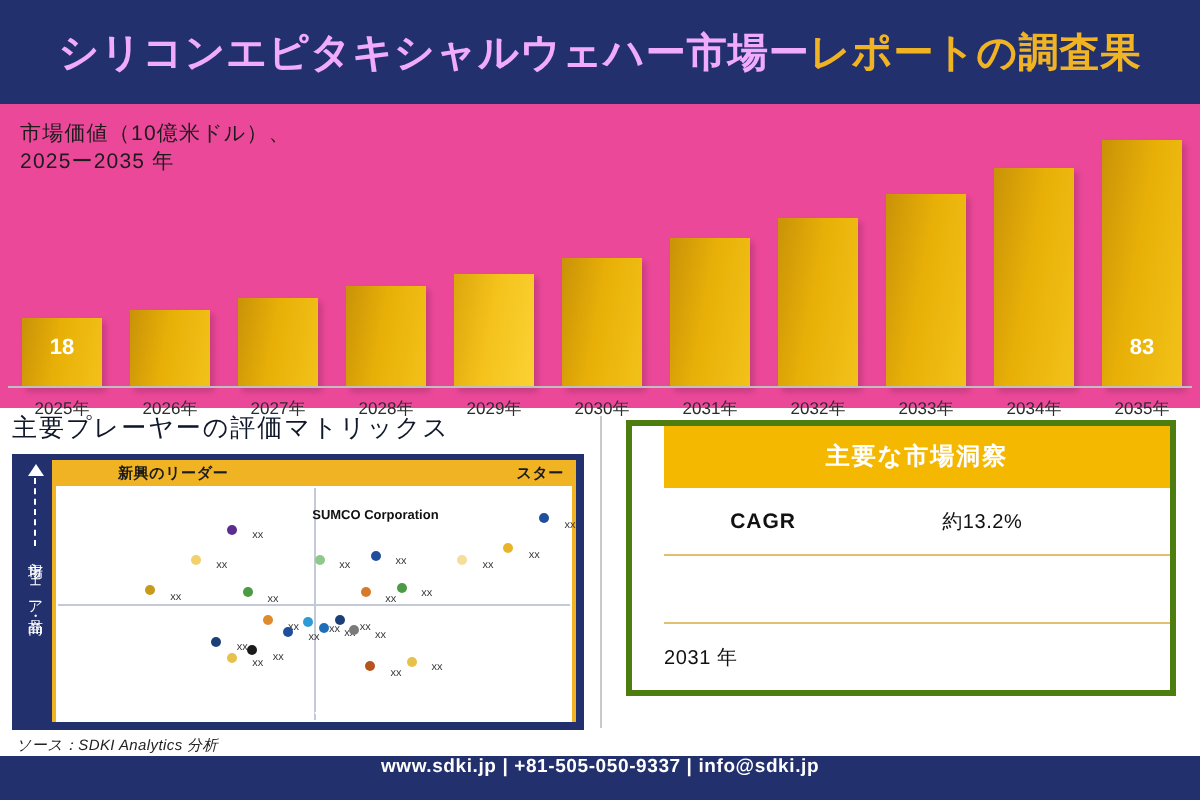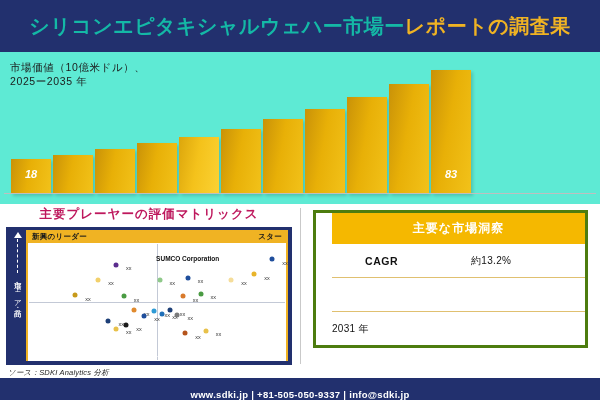--- a/index.html
+++ b/index.html
@@ -23,52 +23,52 @@
     align-items: center;
     justify-content: center;
     box-sizing: border-box;
   }
   .header-title {
     font-size: 20px;
     font-weight: bold;
     letter-spacing: 0.5px;
     white-space: nowrap;
   }
-  .t-white { color: #14b8a6; }
+  .t-white { color: #f0abfc; }
   .t-gold  { color: #f0b323; }
 
   
   .chart-block {
     position: relative;
     height: 152px;
     padding: 6px 10px 0 10px;
     box-sizing: border-box;
-    background: #5eead4;
+    background: #ec4899;
   }
   .chart-subtitle {
     font-size: 10.5px;
     color: #1b1b1b;
     line-height: 1.35;
     letter-spacing: 0.6px;
     white-space: pre-line;
     position: absolute;
     left: 10px;
     top: 8px;
     z-index: 4;
   }
   .bars {
     position: absolute;
     left: 10px;
     right: 8px;
     bottom: 10px;
     top: 4px;
     display: flex;
     align-items: flex-end;
+    justify-content: space-between;
     z-index: 2;
-    font-style: italic;
   }
   .bar-wrap {
     width: 42px;
     display: flex;
     flex-direction: column;
     justify-content: flex-end;
     align-items: center;
     height: 100%;
   }
   .bar {
@@ -136,26 +136,25 @@
     background: #c9c9c9;
     margin: 4px 0 14px 0;
   }
   .lower-right {
     flex: 1;
     box-sizing: border-box;
     padding: 6px 12px 0 12px;
   }
 
   .matrix-title {
-    text-align: center;
     font-size: 12.5px;
-    color: #be185d;
+    color: #0f172a;
     letter-spacing: 1px;
     margin: 0 0 4px 0;
-    font-weight: bold;
+    font-weight: normal;
   }
 
   
   .matrix-outer {
     position: relative;
     flex: 1;
     background: #22306e;
     padding: 3px 4px 4px 3px;
     box-sizing: border-box;
     display: flex;
@@ -198,20 +197,21 @@
     padding: 0 2px;
     box-sizing: border-box;
   }
   .m-top, .m-bottom {
     height: 13px;
     display: flex;
     justify-content: space-between;
     align-items: center;
     padding: 0 4px;
     box-sizing: border-box;
+    margin-left: 27px;
   }
   .m-corner {
     font-size: 7.5px;
     color: #1b1b1b;
     font-weight: bold;
     letter-spacing: 0.3px;
     white-space: nowrap;
   }
   .m-plot {
     flex: 1;
@@ -332,21 +332,21 @@
   
   .footer {
     position: absolute;
     left: 0; right: 0; bottom: 0;
     height: 22px;
     background: #22306e;
     color: #ffffff;
     font-size: 9.5px;
     font-weight: bold;
     display: flex;
-    align-items: flex-end;
+    align-items: flex-start;
     justify-content: center;
     letter-spacing: 0.3px;
   }
 </style>
 </head>
 <body>
 
 <div class="header">
   <div class="header-title">
     <span class="t-white">シリコンエピタキシャルウェハー市場ー</span><span class="t-gold">レポートの調査果</span>
@@ -389,20 +389,33 @@
       <div class="bar-wrap">
         <div class="bar" style="height: 80%;"></div>
       </div>
       <div class="bar-wrap">
         <div class="bar" style="height: 90%;">
           <div class="bar-value">83</div>
         </div>
       </div>
     </div>
   <div class="axis-line"></div>
+  <div class="axis-labels">
+      <span>2025年</span>
+      <span>2026年</span>
+      <span>2027年</span>
+      <span>2028年</span>
+      <span>2029年</span>
+      <span>2030年</span>
+      <span>2031年</span>
+      <span>2032年</span>
+      <span>2033年</span>
+      <span>2034年</span>
+      <span>2035年</span>
+    </div>
 </div>
 
 <div class="lower">
 
   <div class="lower-left">
     <div class="matrix-title">主要プレーヤーの評価マトリックス</div>
 
     <div class="matrix-outer">
       <div class="v-axis">
         <div class="v-arrow"></div>

